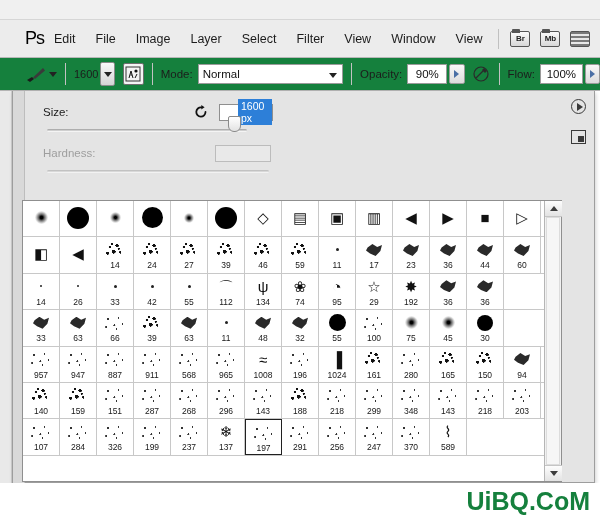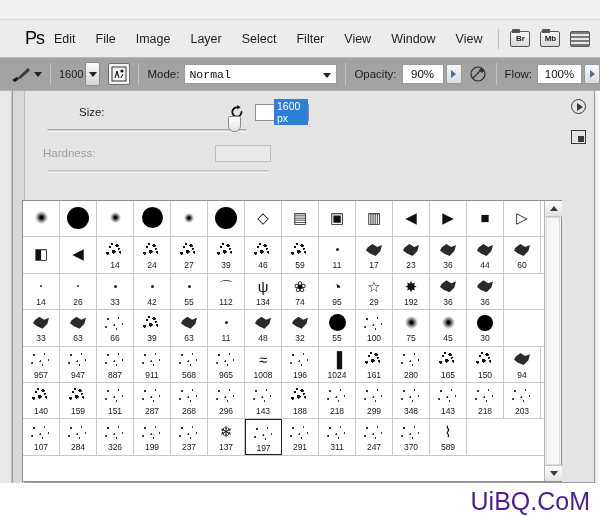--- a/index.html
+++ b/index.html
@@ -50,22 +50,22 @@
     border-radius: 1px 1px 0 0;
   }
   .chrome-btn.striped {
     background: repeating-linear-gradient(0deg,#7a7a7a 0 2px,#e8e8e8 2px 4px);
     color: transparent;
   }
 
   
   .optionsbar {
     position: absolute; left: 0; top: 58px; width: 600px; height: 33px;
-    background: #a3a3a3; border-bottom: 1px solid #b4b4b4;
-    display: flex; align-items: center; padding-left: 8px;
+    background: #15803d; border-bottom: 1px solid #b4b4b4;
+    display: flex; align-items: center; padding-left: 23px;
   }
   .opt-sep { width: 1px; height: 22px; background: #c2c2c2; margin: 0 8px; }
   .brush-tool-icon { width: 26px; height: 22px; position: relative; cursor: pointer; }
   .caret-down {
     width: 0; height: 0; border-left: 4px solid transparent;
     border-right: 4px solid transparent; border-top: 5px solid #222;
     cursor: pointer;
   }
   .size-num { font-size: 11px; color: #1c1c1c; margin-right: 2px; }
   .size-drop {
@@ -115,21 +115,21 @@
   .picker-left-tab {
     position: absolute; left: 0; top: 0; width: 12px; height: 392px;
     background: #d9d9d9; border-right: 1px solid #bdbdbd;
   }
   .picker-body { position: absolute; left: 12px; top: 0; right: 40px; }
 
   .row-size {
     display: flex; align-items: center;
     padding: 12px 0 0 18px; height: 30px;
   }
-  .lbl-size { font-size: 11.5px; color: #1b1b1b; width: 150px; margin-left: 36px; }
+  .lbl-size { font-size: 11.5px; color: #1b1b1b; width: 150px; }
   .reset-icon { width: 16px; height: 16px; cursor: pointer; margin-right: 10px; }
   .size-input {
     width: 54px; height: 17px; border: 1px solid #8f8f8f; background: #ffffff;
     display: flex; align-items: center; padding-left: 18px; cursor: text;
   }
   .size-input span {
     background: #2d7fd8; color: #ffffff; font-size: 10.5px;
     padding: 1px 3px; display: inline-block; line-height: 12px;
   }
   .slider-wrap { padding: 8px 0 0 22px; width: 222px; position: relative; }
@@ -274,21 +274,21 @@
   .left-rail {
     position: absolute; left: 0; top: 91px; width: 12px; height: 392px;
     background: #e9e9e9; border-right: 1px solid #cfcfcf;
   }
   .bottom-area {
     position: absolute; left: 0; top: 483px; width: 600px; height: 34px;
     background: #ffffff;
   }
   .watermark {
     position: absolute; right: 10px; top: 487px;
-    font-size: 25px; font-weight: normal; color: #4c1d95;
+    font-size: 25px; font-weight: bold; color: #15803d;
     letter-spacing: 0px; user-select: none;
   }
 </style>
 </head>
 <body>
 
 <div id="app">
 
   <div class="top-strip"></div>
 
@@ -327,21 +327,21 @@
     <div class="airbrush-btn">
       <svg width="16" height="16" viewBox="0 0 16 16">
         <rect x="1" y="1" width="14" height="14" fill="none" stroke="#333" stroke-width="1"></rect>
         <path d="M4 12 L6 5 L8 12 M5.5 9 H7" stroke="#111" stroke-width="1" fill="none"></path>
         <circle cx="11" cy="5" r="1.6" fill="#111"></circle>
         <path d="M10 12 L12 8" stroke="#111" stroke-width="1"></path>
       </svg>
     </div>
     <div class="opt-sep"></div>
     <div class="opt-label">Mode:</div>
-    <div class="opt-select" style="width:153px;font-family:Liberation Mono, monospace;">
+    <div class="opt-select" style="width:153px;">
       <span>Normal</span>
       <span class="sel-caret">
         <span class="caret-down" style="display:inline-block;"></span>
       </span>
     </div>
     <div class="opt-sep"></div>
     <div class="opt-label">Opacity:</div>
     <div class="opt-field" style="width:42px;">90%</div>
     <div class="spin-btn">
         <div class="caret-right"></div>
@@ -935,21 +935,21 @@
             <div class="brush-cell">
               <div class="brush-thumb">
                 <div class="t-fine" style="width: 28px; height: 20px;"></div>
               </div>
               <div class="brush-num">291</div>
             </div>
             <div class="brush-cell">
               <div class="brush-thumb">
                 <div class="t-fine" style="width: 28px; height: 20px;"></div>
               </div>
-              <div class="brush-num">311</div>
+              <div class="brush-num">256</div>
             </div>
             <div class="brush-cell">
               <div class="brush-thumb">
                 <div class="t-fine" style="width: 28px; height: 20px;"></div>
               </div>
               <div class="brush-num">247</div>
             </div>
             <div class="brush-cell">
               <div class="brush-thumb">
                 <div class="t-fine" style="width: 28px; height: 20px;"></div>

